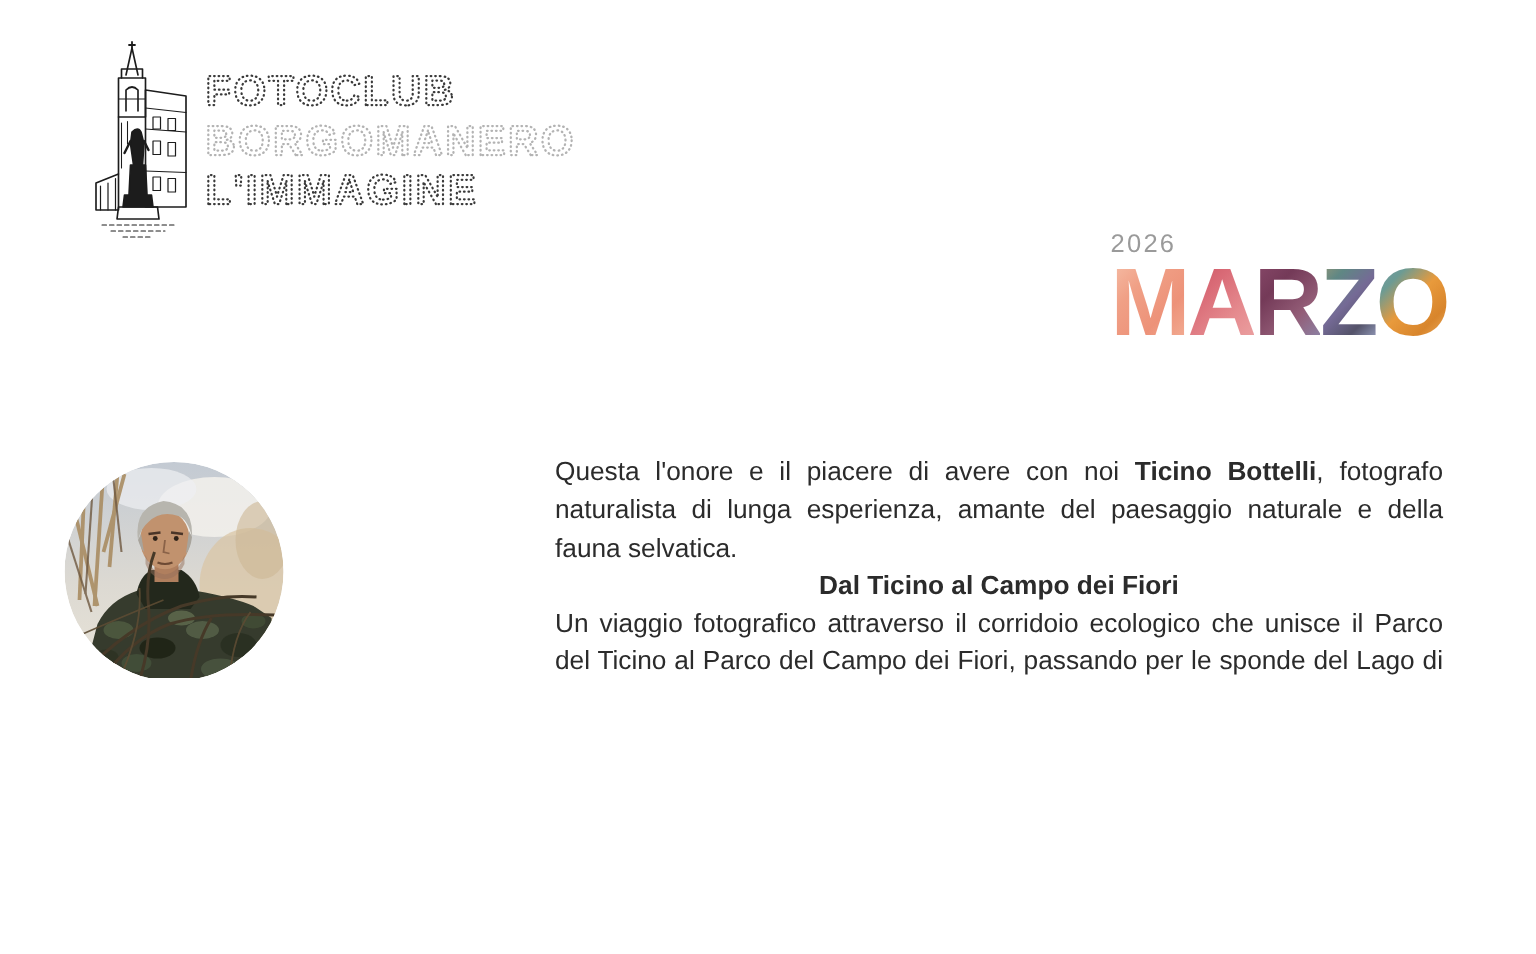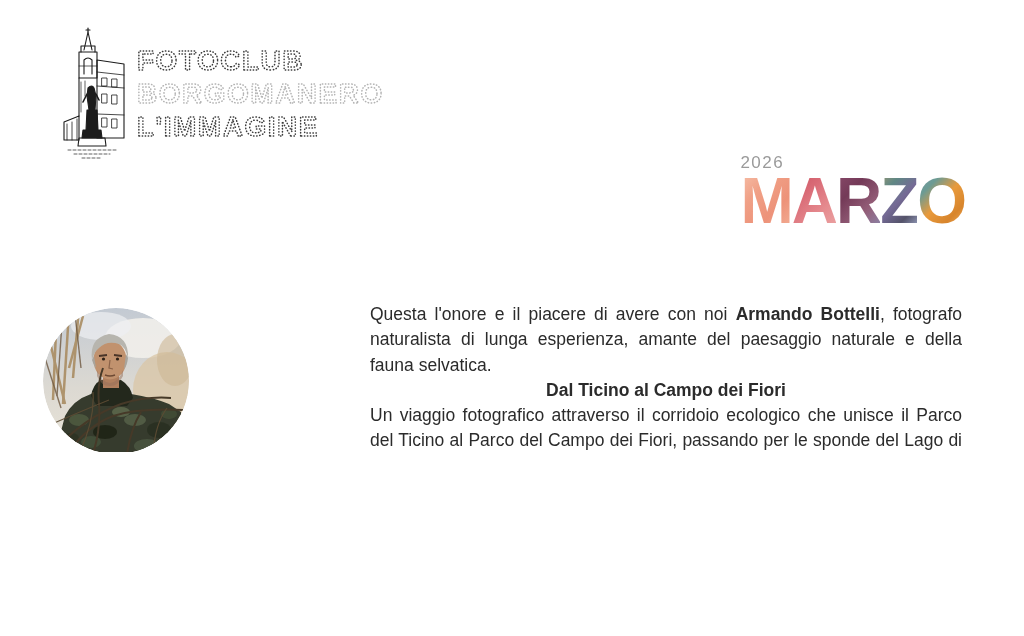--- a/index.html
+++ b/index.html
@@ -240,18 +240,18 @@
           <path d="M0 120 Q36 104 66 92"></path>
           <path d="M36 146 Q52 112 50 84"></path>
           <path d="M110 146 Q112 116 124 100"></path>
         </g>
       </g>
     </svg>
   </div>
 
 
   <div class="body-text">
-    <p><span>Questa l'onore e il piacere di avere con noi </span><strong>Armando Bottelli</strong><span>, fotografo naturalista di lunga esperienza, amante del paesaggio naturale e della fauna selvatica.</span></p>
+    <p><span>Questa l'onore e il piacere di avere con noi </span><strong>Ticino Bottelli</strong><span>, fotografo naturalista di lunga esperienza, amante del paesaggio naturale e della fauna selvatica.</span></p>
     <p class="talk-title"><strong>Dal Ticino al Campo dei Fiori</strong></p>
     <p>Un viaggio fotografico attraverso il corridoio ecologico che unisce il Parco del Ticino al Parco del Campo dei Fiori, passando per le sponde del Lago di Varese. Questa serata vi accompagnerà alla scoperta dei luoghi più nascosti e naturalmente affascinanti di questi territori protetti, dove la natura disegna connessioni preziose tra ecosistemi diversi. Esploreremo gli angoli più suggestivi di questi parchi, catturando la biodiversità e la bellezza di ambienti che vanno dalle zone umide del Ticino alle vette boscose del Campo dei Fiori.</p>
   </div>
 
 </div>
 
 </body></html>

